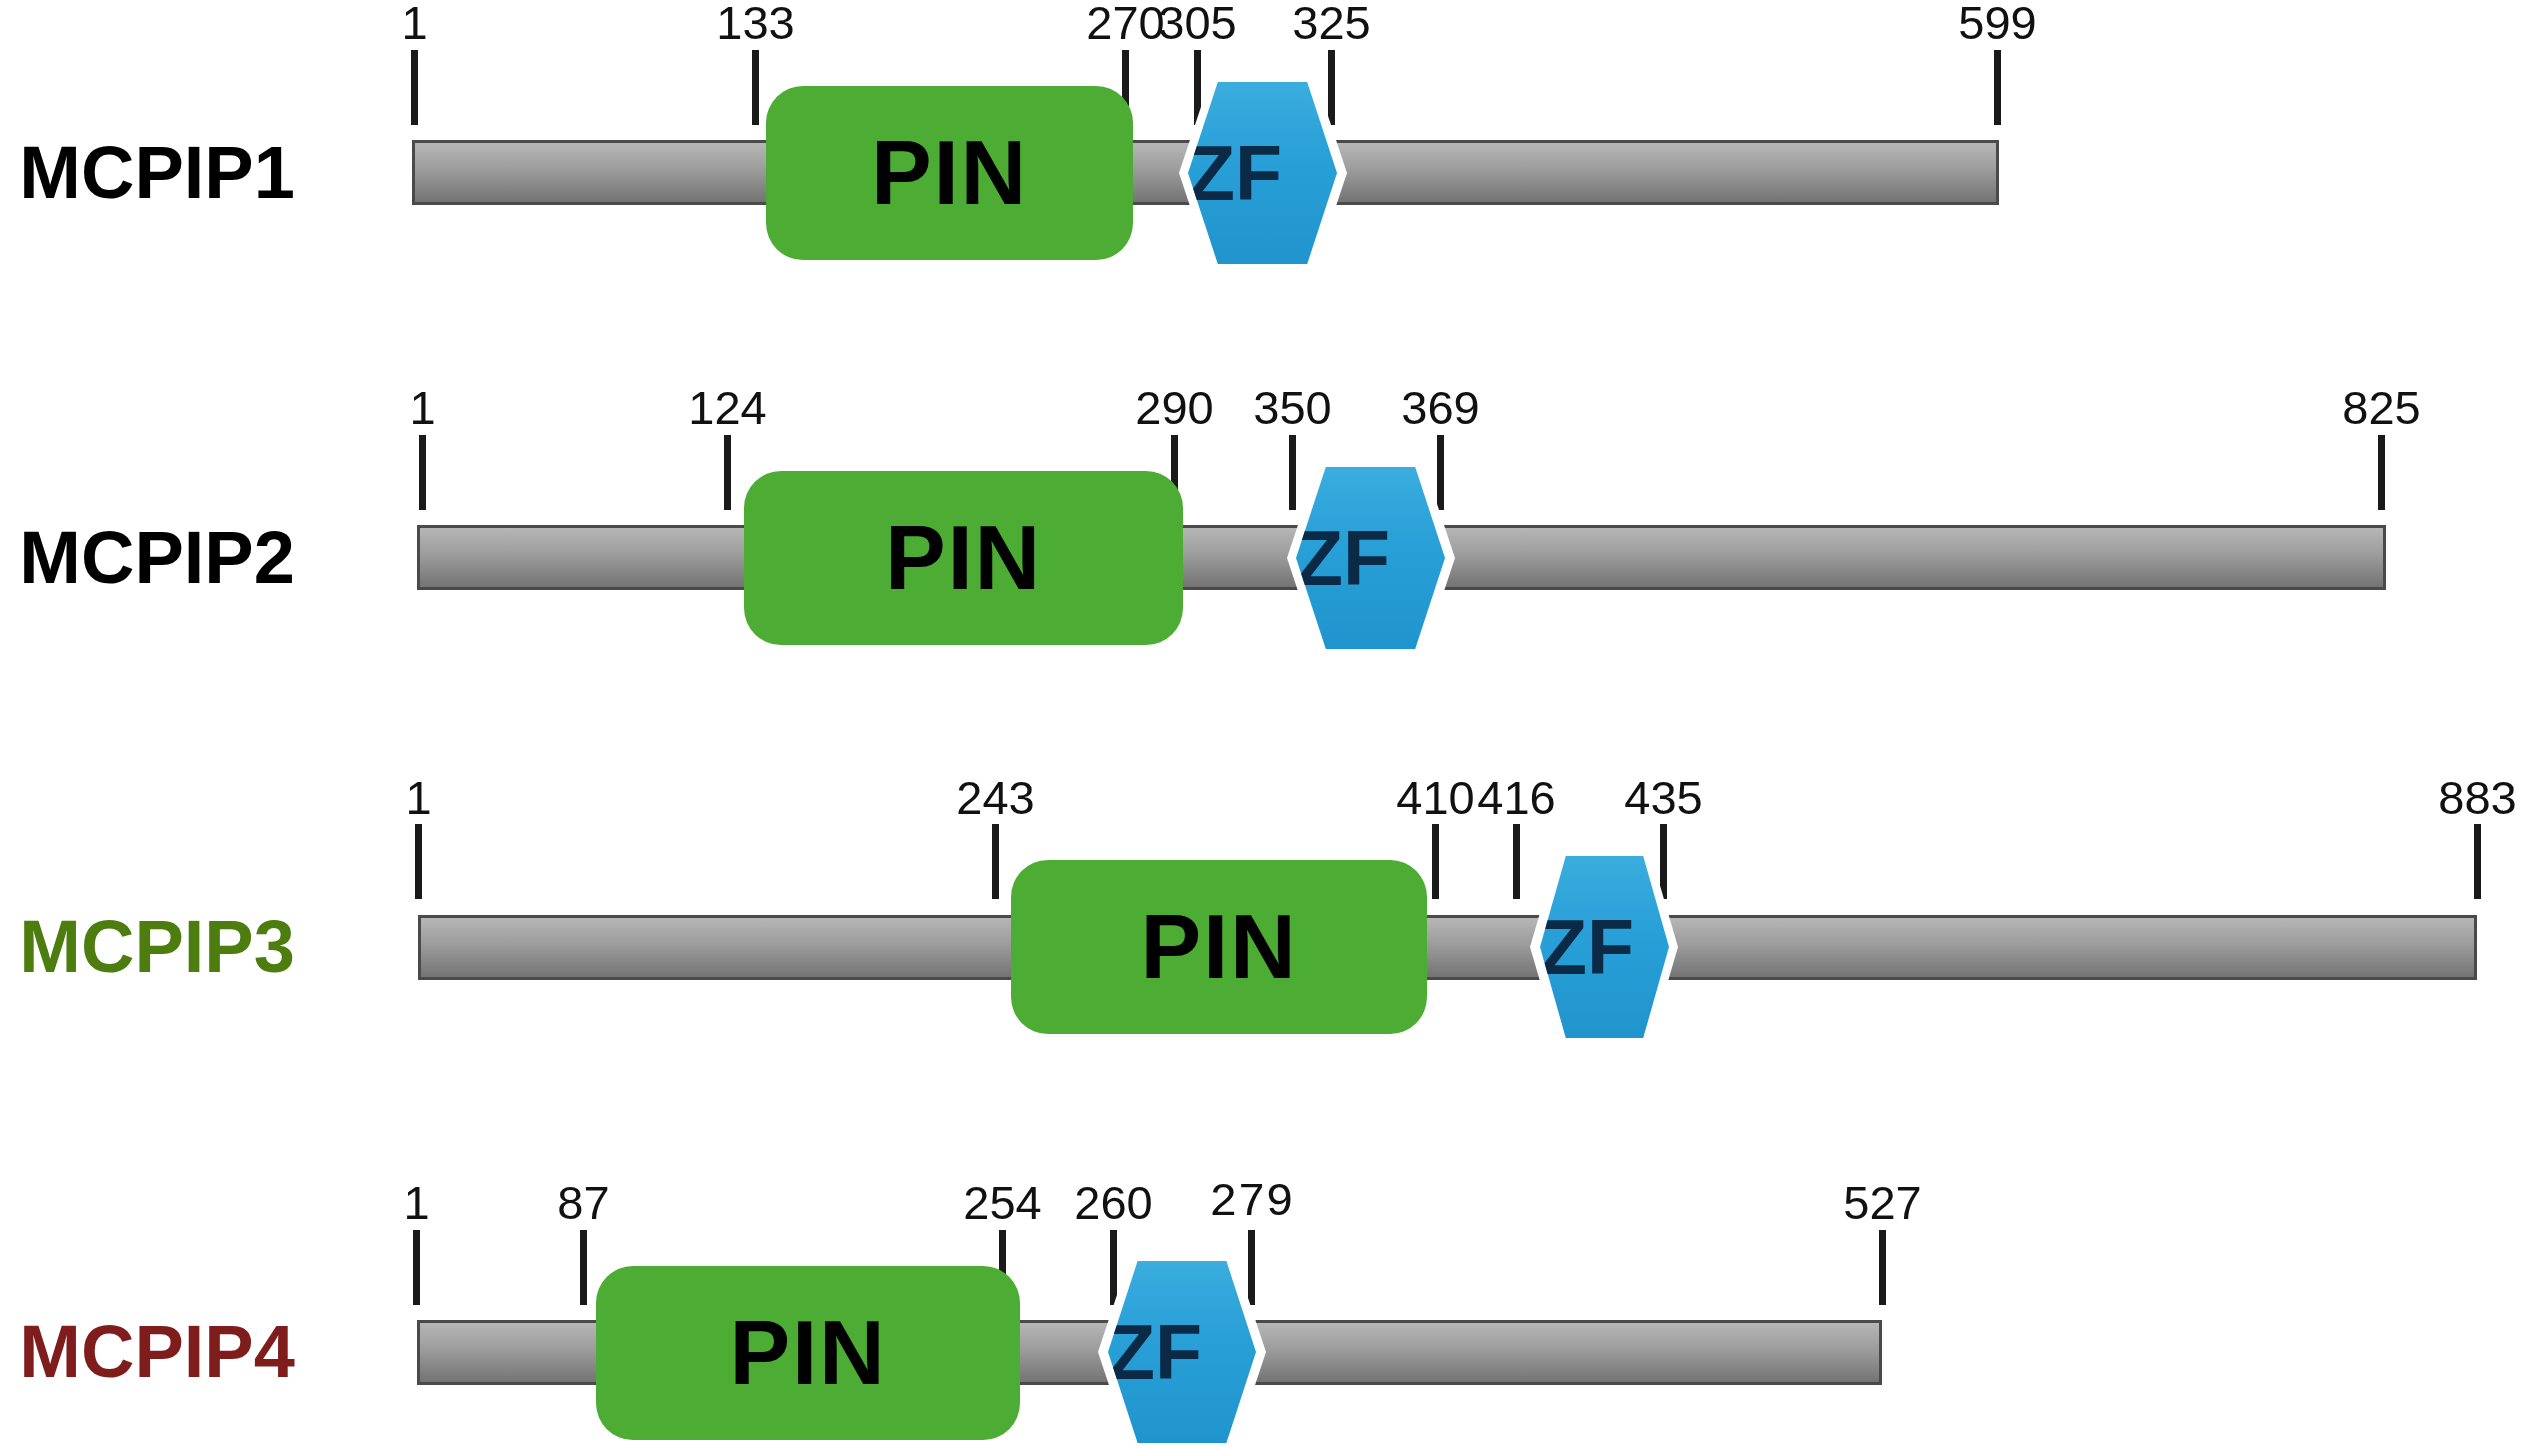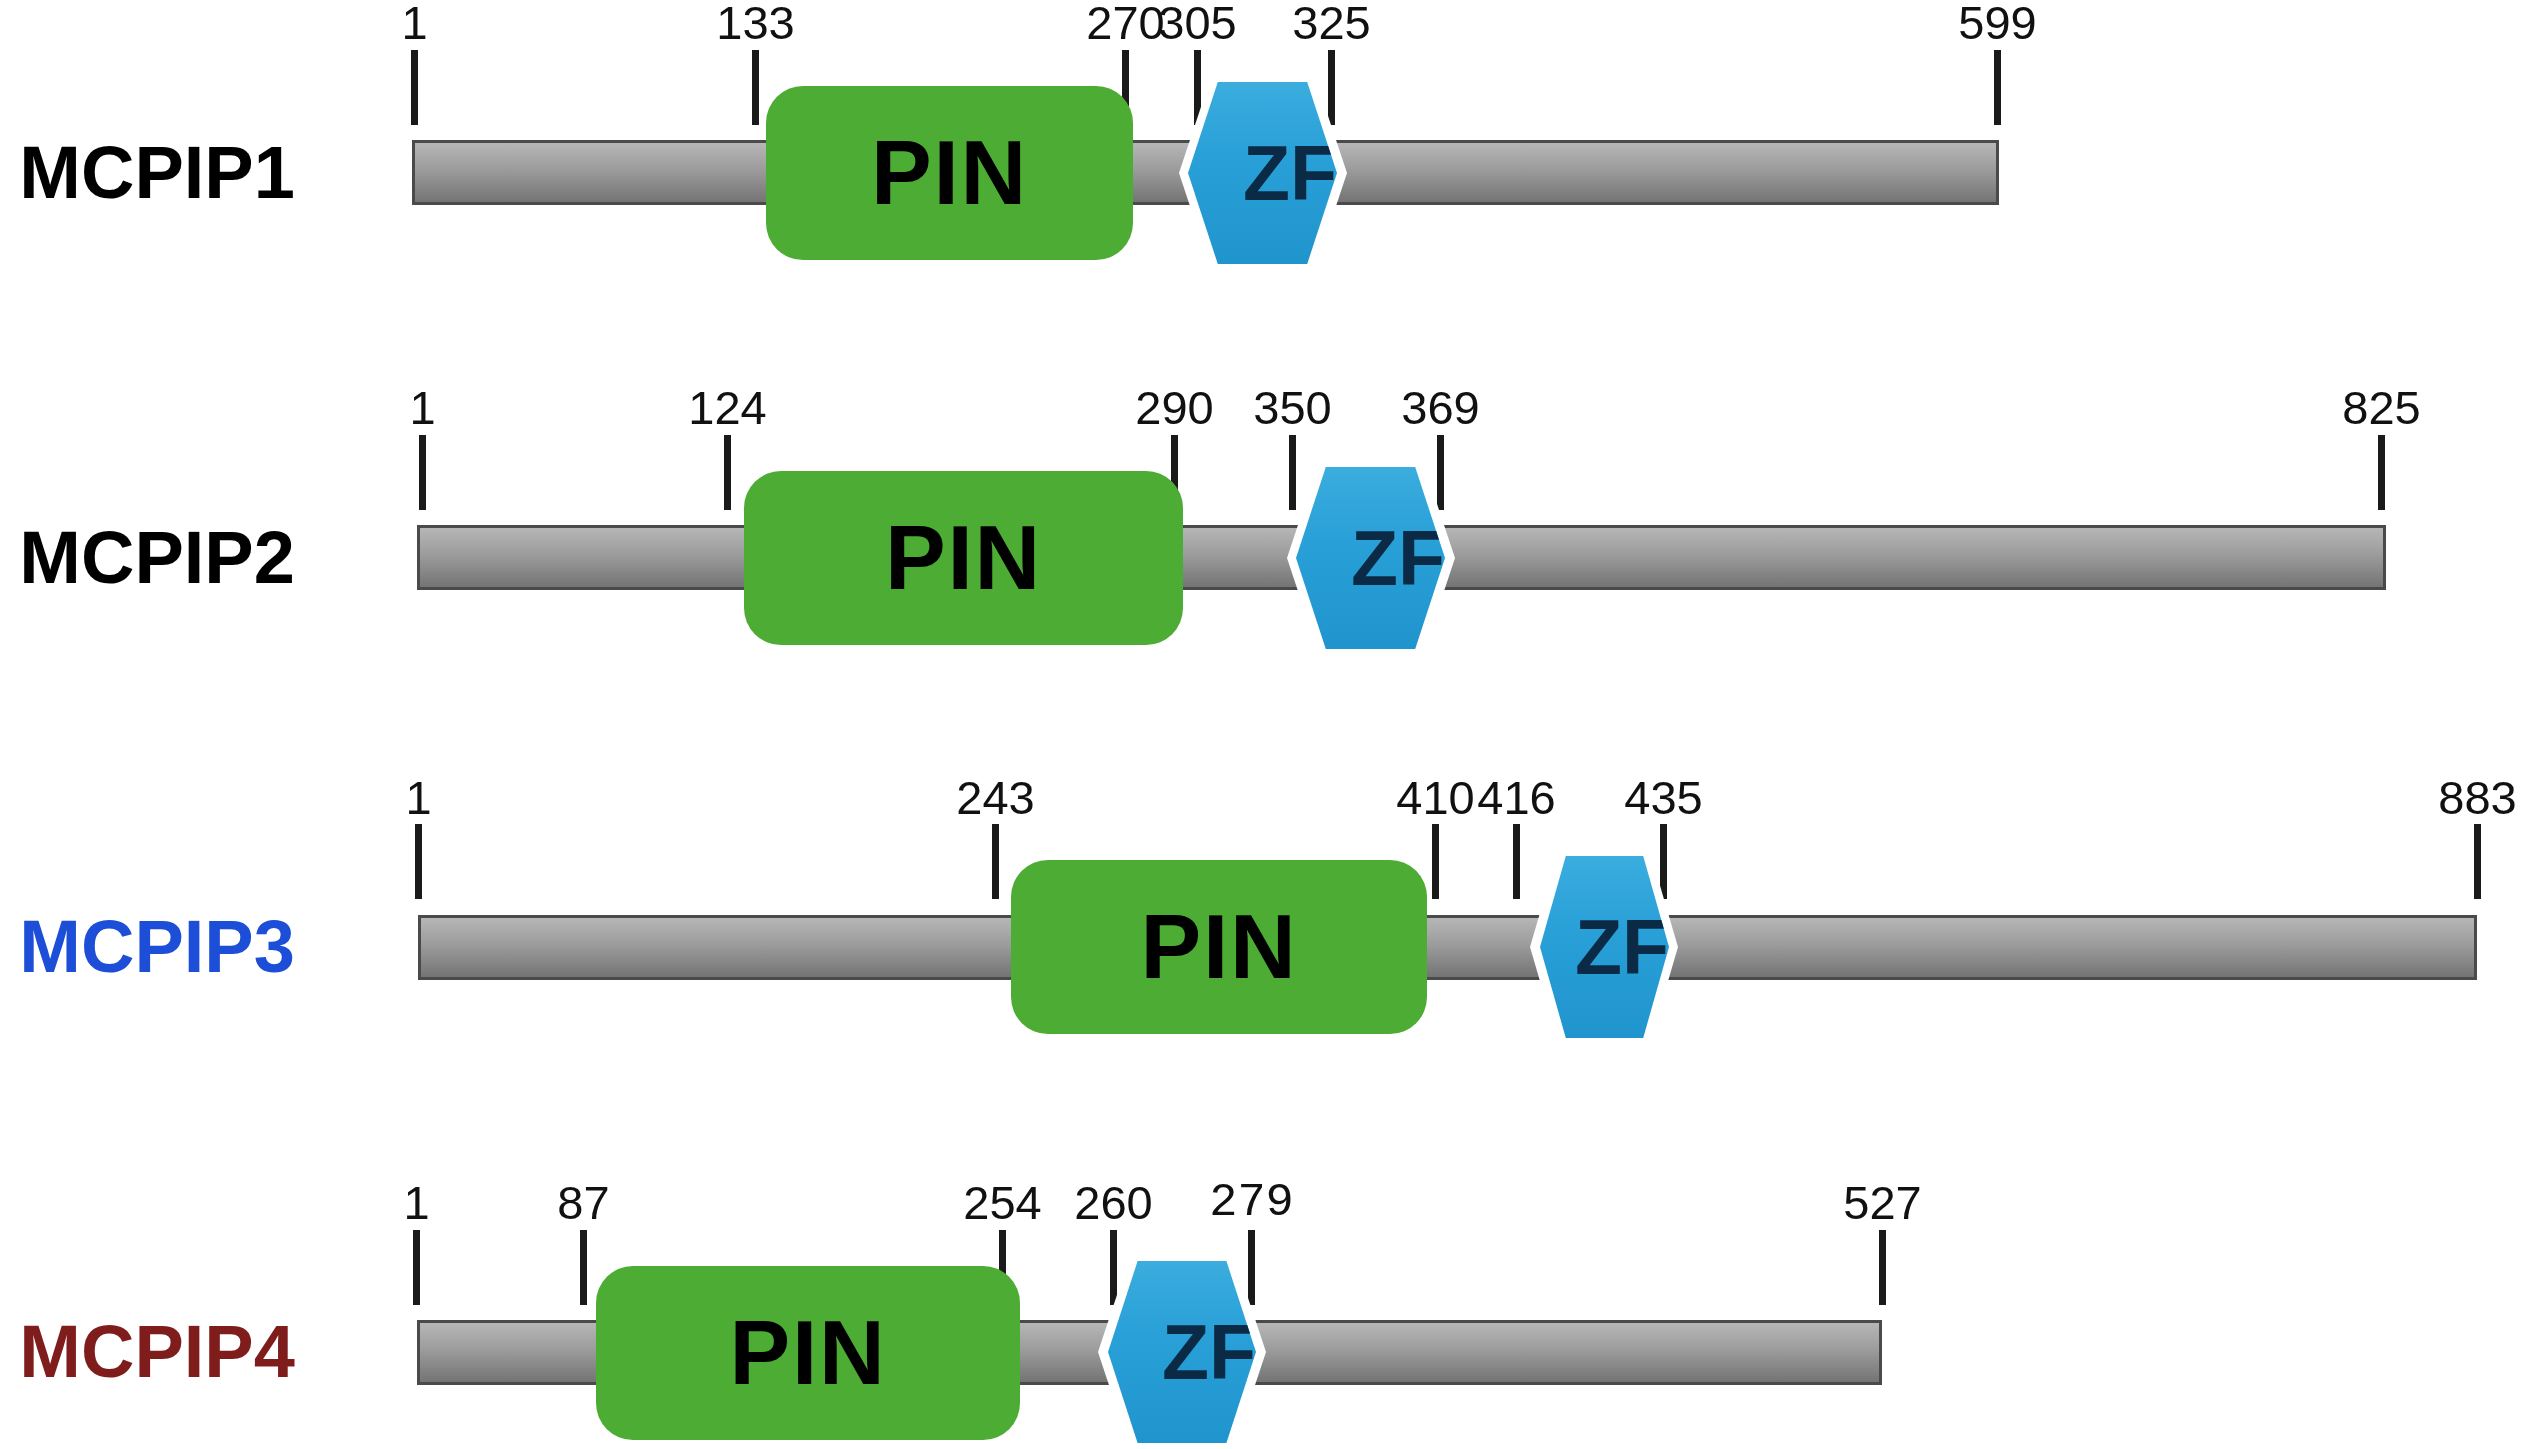--- a/index.html
+++ b/index.html
@@ -79,21 +79,21 @@
     clip-path: polygon(0% 50%, 20% 0%, 80% 0%, 100% 50%, 80% 100%, 20% 100%);
     z-index: 2;
   }
   .zf-hexagon {
     position: absolute;
     height: 182px;
     background: linear-gradient(180deg, #3badde 0%, var(--zf-fill, #29a0d8) 40%, #2094cd 100%);
     clip-path: polygon(0% 50%, 20% 0%, 80% 0%, 100% 50%, 80% 100%, 20% 100%);
     display: flex;
     align-items: center;
-    justify-content: flex-end;
+    justify-content: flex-start;
     z-index: 3;
   }
   .zf-hexagon .domain-text {
     font-size: 77px;
     font-weight: bold;
     color: var(--zf-text, #0a2a45);
   }
 </style>
 </head>
 <body>
@@ -140,21 +140,21 @@
       <div class="tick-label" style="left: 2285px; top: 382px;">825</div>
       <div class="pin-domain" style="left: 744px; width: 439px; top: 471px;">
         <span class="domain-text">PIN</span>
       </div>
       <div class="zf-outline" style="left: 1287px; width: 168px; top: 457px;"></div>
       <div class="zf-hexagon" style="left: 1296px; width: 149px; top: 467px;">
         <span class="domain-text">ZF</span>
       </div>
     </div>
     <div class="row">
-      <div class="name" style="top: 897px; color: #1d4ed8;">MCPIP3</div>
+      <div class="name" style="top: 897px; color: #4d7c0f;">MCPIP3</div>
       <div class="bar" style="left: 418px; width: 2059px; top: 915px;"></div>
     <div class="tick-line" style="left: 415px; top: 824px; background: rgb(26, 26, 26);"></div>
       <div class="tick-label" style="left: 322px; top: 772px;">1</div>
       <div class="tick-line" style="left: 992px; top: 824px; background: rgb(26, 26, 26);"></div>
       <div class="tick-label" style="left: 899px; top: 772px;">243</div>
       <div class="tick-line" style="left: 1432px; top: 824px; background: rgb(26, 26, 26);"></div>
       <div class="tick-label" style="left: 1339px; top: 772px;">410</div>
       <div class="tick-line" style="left: 1513px; top: 824px; background: rgb(26, 26, 26);"></div>
       <div class="tick-label" style="left: 1420px; top: 772px;">416</div>
       <div class="tick-line" style="left: 1660px; top: 824px; background: rgb(26, 26, 26);"></div>

